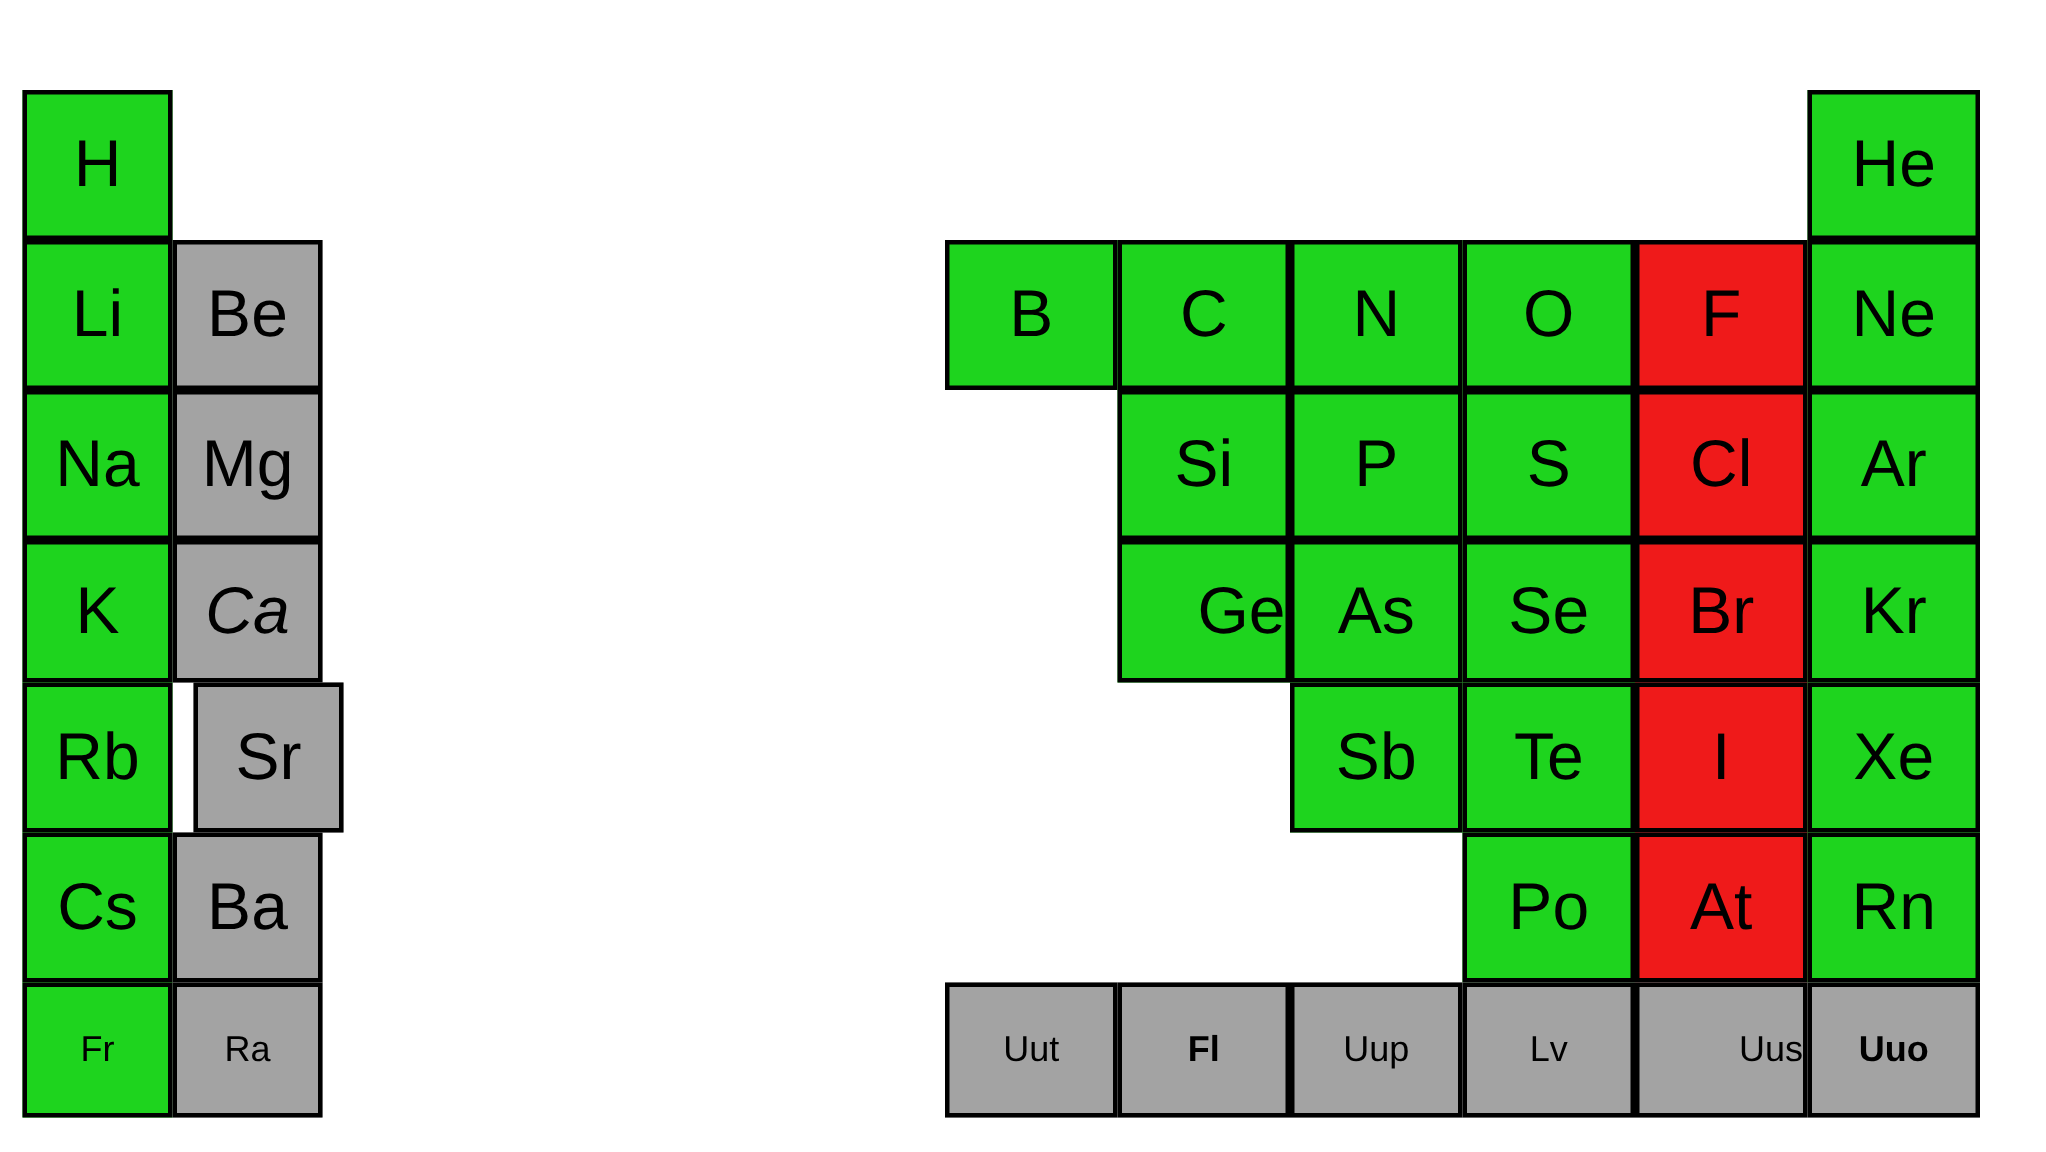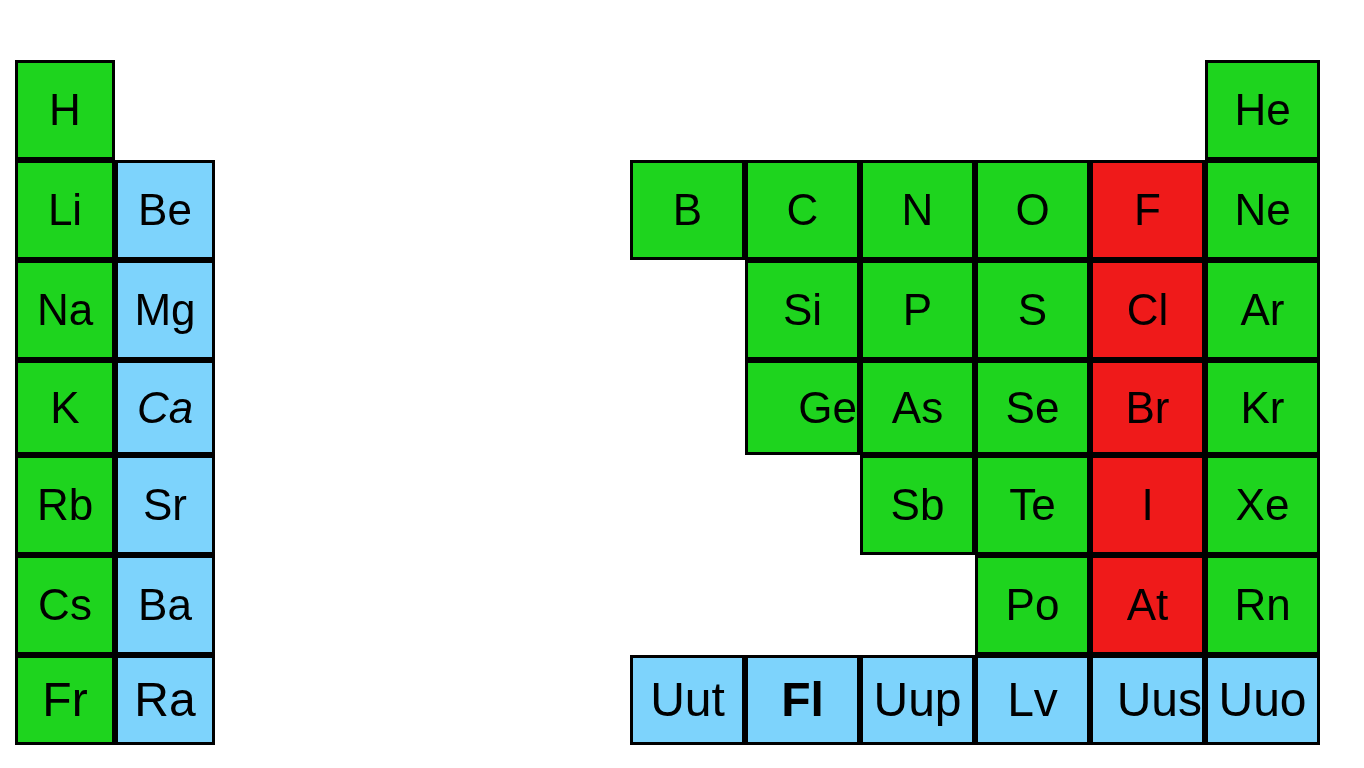--- a/index.html
+++ b/index.html
@@ -10,22 +10,22 @@
     border:3px solid #000;
     display:flex;
     align-items:center;
     justify-content:center;
     font-size:44px;
     line-height:1;
     color:#000;
   }
   .green{background:#1ed41e}
   .red{background:#ef1a1a}
-  .white{background:#7dd3fc}
-  .small{font-size:48px}
+  .white{background:#a3a3a3}
+  .small{font-size:24px}
 </style>
 </head>
 <body>
 
 <div class="canvas" id="canvas">
     <div class="cell green" style="left: 15px; top: 60px; width: 100px; height: 100px;">
       <span>H</span>
     </div>
     <div class="cell green" style="left: 1205px; top: 60px; width: 115px; height: 100px;">
       <span>He</span>
@@ -92,21 +92,21 @@
     </div>
     <div class="cell red" style="left: 1090px; top: 360px; width: 115px; height: 95px;">
       <span>Br</span>
     </div>
     <div class="cell green" style="left: 1205px; top: 360px; width: 115px; height: 95px;">
       <span>Kr</span>
     </div>
     <div class="cell green" style="left: 15px; top: 455px; width: 100px; height: 100px;">
       <span>Rb</span>
     </div>
-    <div class="cell white" style="left: 115px; top: 455px; width: 100px; height: 100px; text-align: right;">
+    <div class="cell white" style="left: 129px; top: 455px; width: 100px; height: 100px; text-align: right;">
       <span>Sr</span>
     </div>
     <div class="cell green" style="left: 860px; top: 455px; width: 115px; height: 100px; text-align: center;">
       <span>Sb</span>
     </div>
     <div class="cell green" style="left: 975px; top: 455px; width: 115px; height: 100px;">
       <span>Te</span>
     </div>
     <div class="cell red" style="left: 1090px; top: 455px; width: 115px; height: 100px;">
       <span>I</span>
@@ -143,16 +143,16 @@
     </div>
     <div class="cell white small" style="left: 860px; top: 655px; width: 115px; height: 90px;">
       <span>Uup</span>
     </div>
     <div class="cell white small" style="left: 975px; top: 655px; width: 115px; height: 90px;">
       <span>Lv</span>
     </div>
     <div class="cell white small" style="left: 1090px; top: 655px; width: 115px; height: 90px; justify-content: flex-end;">
       <span>Uus</span>
     </div>
-    <div class="cell white small" style="left: 1205px; top: 655px; width: 115px; height: 90px;">
+    <div class="cell white small" style="left: 1205px; top: 655px; width: 115px; height: 90px; font-weight: bold;">
       <span>Uuo</span>
     </div>
   </div>
 
 </body></html>

